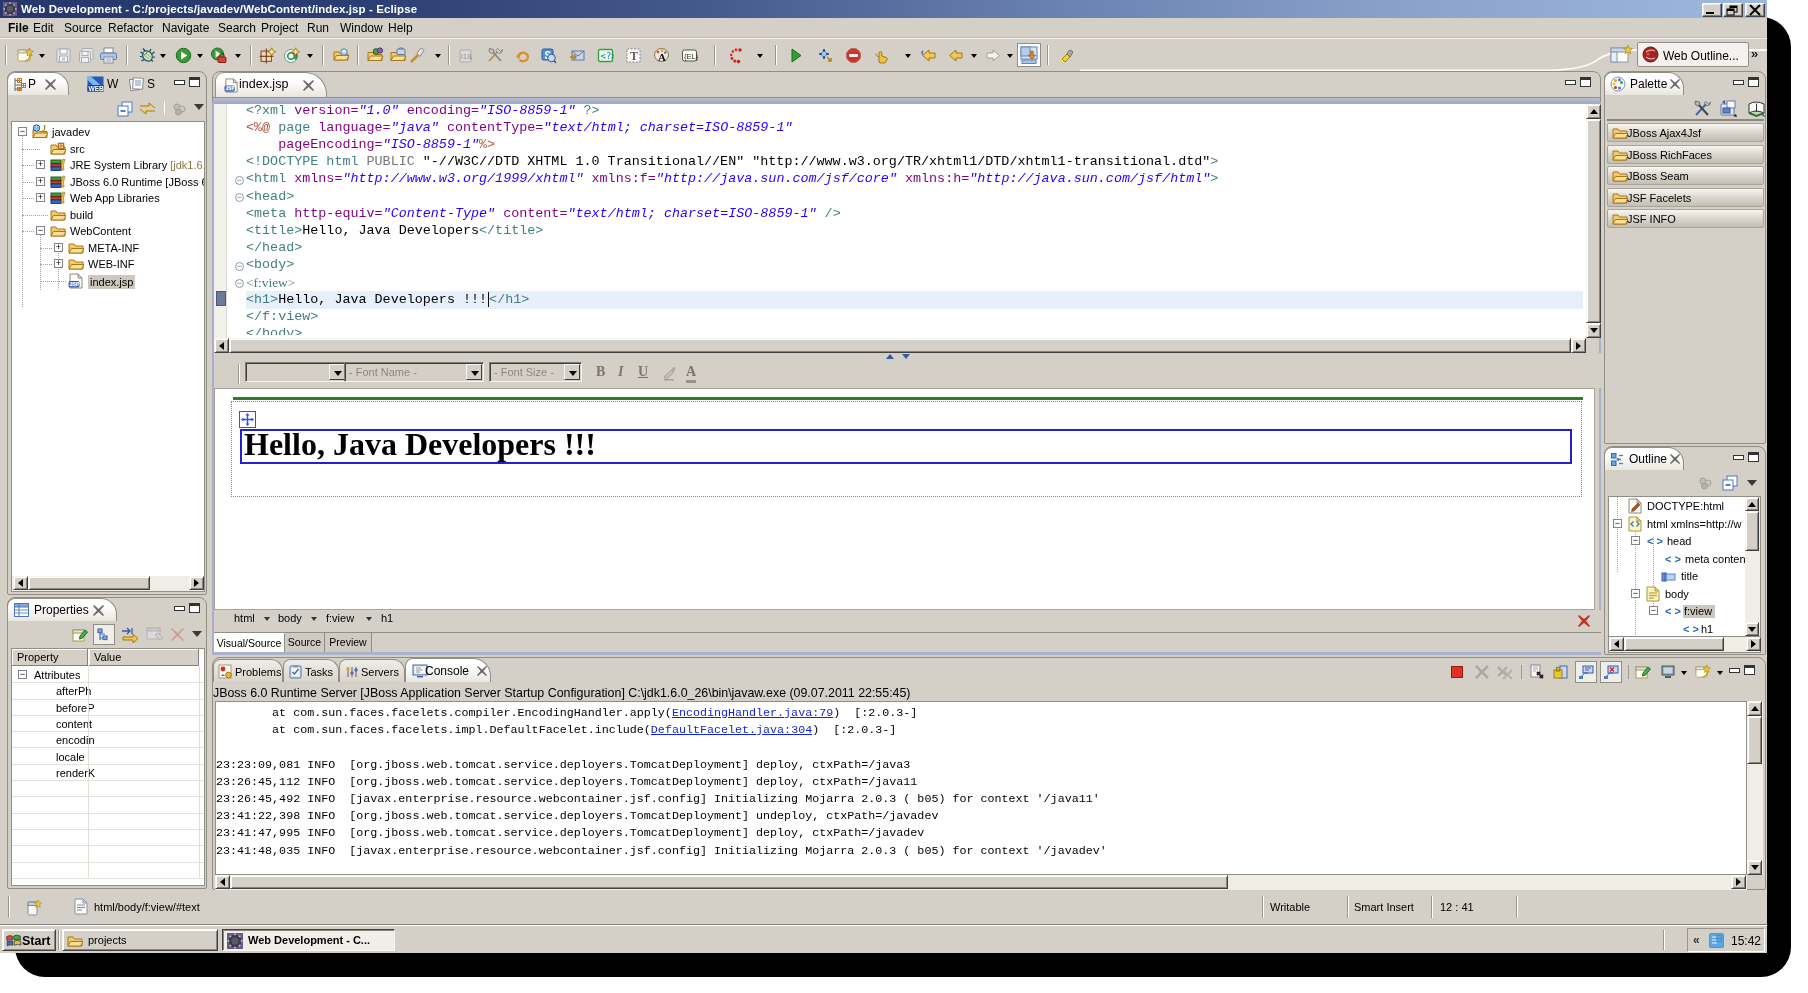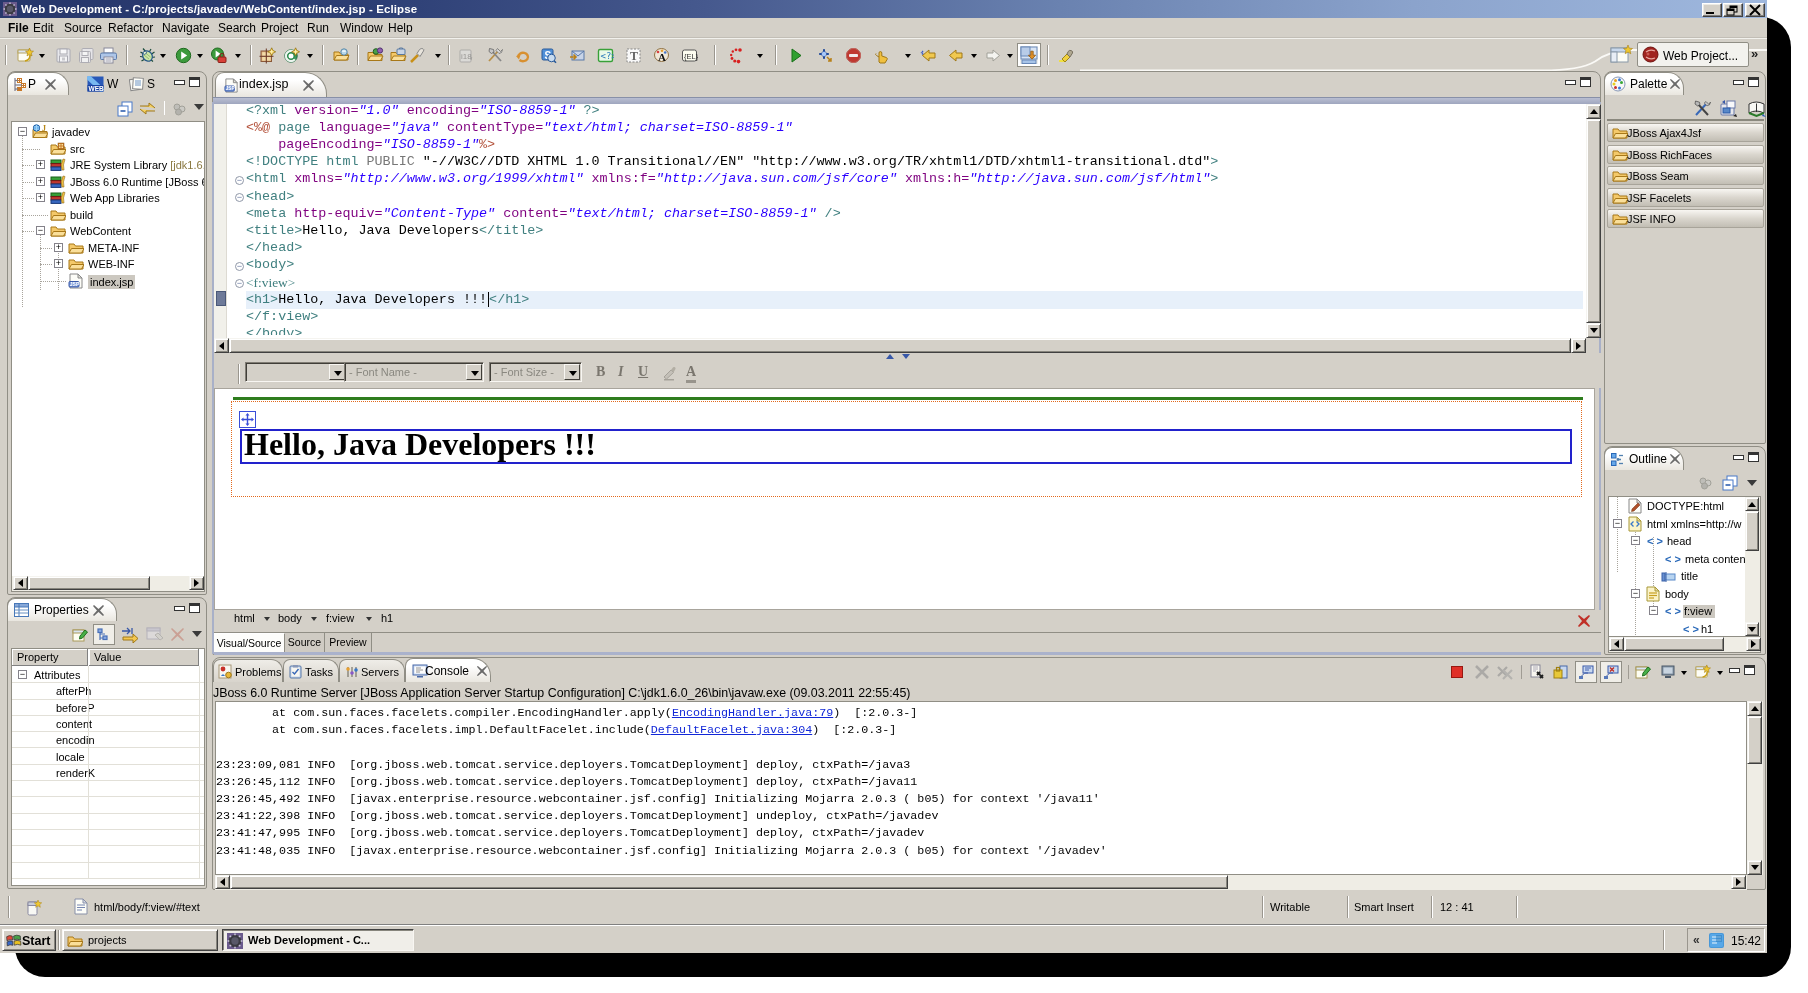--- a/index.html
+++ b/index.html
@@ -325,21 +325,21 @@
           <rect x="1" y="8" width="6" height="10" fill="#E8EEF6" stroke="#8898A8"></rect>
           <path d="M18 1 L19.2 4.2 L22.5 4.5 L20 6.5 L20.8 9.8 L18 8 L15.2 9.8 L16 6.5 L13.5 4.5 L16.8 4.2 Z" fill="#F0C830" stroke="#A88010" stroke-width="0.6"></path>
         </svg></div>
     <div class="abs" style="left:1637px;top:4px;width:112px;height:25px;background:#F3F2EE;border:1px solid #908E85;border-radius:2px;">
       <svg width="17" height="17" viewBox="0 0 17 17" style="position:absolute;left:4px;top:3px;">
           <circle cx="8.5" cy="8.5" r="7.5" fill="#A02420"></circle>
           <circle cx="8.5" cy="8.5" r="7.5" fill="none" stroke="#701410"></circle>
           <path d="M4 6 q4 -3 9 -1 M4 11 q4 3 9 1" stroke="#E8A8A0" fill="none" stroke-width="1.2"></path>
           <circle cx="6" cy="8" r="1.5" fill="#C85850"></circle>
         </svg>
-      <span style="position:absolute;left:25px;top:6px;font-size:12px;">Web Project...</span>
+      <span style="position:absolute;left:25px;top:6px;font-size:12px;">Web Outline...</span>
     </div>
     <div class="abs" style="left:1751px;top:8px;font-size:13px;font-weight:bold;color:#222;">»</div>
   </div>
   <div id="leftcol">
 
     <div class="panel" style="left:7px;top:71px;width:200px;height:524px;">
       <div class="vtab" style="left:-1px;width:62px;">
         <svg style="position:absolute;left:5px;top:4px;" width="15" height="15" viewBox="0 0 15 15">
             <g fill="#C87828">
               <rect x="4" y="1" width="5" height="5"></rect>
@@ -1044,21 +1044,21 @@
               <rect x="1" y="3" width="12" height="3" fill="#DCE6F4" stroke="#B8A45C"></rect>
               <path d="M8 14 Q13 13 13 8" fill="none" stroke="#C8A018" stroke-width="1.5"></path>
               <path d="M12.5 1 L13.6 3.9 L16.5 4.2 L14.3 6 L15 9 L12.5 7.3 L10 9 L10.7 6 L8.5 4.2 L11.4 3.9 Z" fill="#F0C830" stroke="#A88010" stroke-width="0.6"></path>
             </svg>
         <div class="tdrop" style="left:274px;top:8px;"></div>
       </rect></div>
       <div class="minmax" style="left:1516px;top:7px;">
           <div class="mi"></div>
           <div class="ma"></div>
         </div>
-      <div class="abs" style="left:0px;top:26px;width:1550px;height:17px;font-size:12.4px;padding:2px 0 0 0px;white-space:nowrap;">JBoss 6.0 Runtime Server [JBoss Application Server Startup Configuration] C:\jdk1.6.0_26\bin\javaw.exe (09.03.2011 22:55:45)</div>
+      <div class="abs" style="left:0px;top:26px;width:1550px;height:17px;font-size:12.4px;padding:2px 0 0 0px;white-space:nowrap;">JBoss 6.0 Runtime Server [JBoss Application Server Startup Configuration] C:\jdk1.6.0_26\bin\javaw.exe (09.07.2011 22:55:45)</div>
       <div class="abs" style="left:2px;top:43px;width:1532px;height:174px;background:#fff;border:1px solid #908E85;overflow:hidden;">
         <div class="crow" style="left:0px;top:4px;">        at com.sun.faces.facelets.compiler.EncodingHandler.apply(<span style="color:#1228D8;text-decoration:underline;">EncodingHandler.java:79</span>)  [:2.0.3-]</div>
         <div class="crow" style="left:0px;top:21.2px;">        at com.sun.faces.facelets.impl.DefaultFacelet.include(<span style="color:#1228D8;text-decoration:underline;">DefaultFacelet.java:304</span>)  [:2.0.3-]</div>
         <div class="crow" style="left:0px;top:55.6px;">23:23:09,081 INFO  [org.jboss.web.tomcat.service.deployers.TomcatDeployment] deploy, ctxPath=/java3</div>
         <div class="crow" style="left:0px;top:72.8px;">23:26:45,112 INFO  [org.jboss.web.tomcat.service.deployers.TomcatDeployment] deploy, ctxPath=/java11</div>
         <div class="crow" style="left:0px;top:90px;">23:26:45,492 INFO  [javax.enterprise.resource.webcontainer.jsf.config] Initializing Mojarra 2.0.3 ( b05) for context '/java11'</div>
         <div class="crow" style="left:0px;top:107.2px;">23:41:22,398 INFO  [org.jboss.web.tomcat.service.deployers.TomcatDeployment] undeploy, ctxPath=/javadev</div>
         <div class="crow" style="left:0px;top:124.4px;">23:41:47,995 INFO  [org.jboss.web.tomcat.service.deployers.TomcatDeployment] deploy, ctxPath=/javadev</div>
         <div class="crow" style="left:0px;top:141.6px;">23:41:48,035 INFO  [javax.enterprise.resource.webcontainer.jsf.config] Initializing Mojarra 2.0.3 ( b05) for context '/javadev'</div>
       </div>
@@ -1120,21 +1120,21 @@
       <span style="position:absolute;left:19px;top:4px;font-size:12.5px;font-weight:bold;">Start</span>
     </div>
     <div style="position:absolute;left:58px;top:4px;width:2px;height:20px;border-left:1px solid #9a968e;border-right:1px solid #fff;"></div>
     <div class="abs" style="left:62px;top:3px;width:156px;height:22px;background:#D4D0C8;border:1px solid;border-color:#F8F6F2 #404040 #404040 #F8F6F2;box-shadow:inset 1px 1px 0 #fff,inset -1px -1px 0 #87857D;">
       <svg class="ti16" style="left:4px;top:3px;" viewBox="0 0 16 16">
           <path d="M1 13 V4 h5 l1.5 2 H15 v7 Z" fill="#F4C96A" stroke="#A87818"></path>
           <path d="M1 13 L3.5 8.5 H16 L13.5 13 Z" fill="#FADF9A" stroke="#A87818"></path>
         </svg>
       <span style="position:absolute;left:25px;top:4px;font-size:11px;">projects</span>
     </div>
-    <div class="abs" style="left:222px;top:3px;width:192px;height:22px;background:#F0EEE9;border:1px solid;border-color:#404040 #F8F6F2 #F8F6F2 #404040;box-shadow:inset 1px 1px 0 #87857D;">
+    <div class="abs" style="left:222px;top:3px;width:173px;height:22px;background:#F0EEE9;border:1px solid;border-color:#404040 #F8F6F2 #F8F6F2 #404040;box-shadow:inset 1px 1px 0 #87857D;">
       <svg style="position:absolute;left:4px;top:3px;" width="16" height="16" viewBox="0 0 14 14">
           <rect x="0" y="0" width="14" height="14" fill="#6A5A8C"></rect>
           <circle cx="7" cy="7" r="5.5" fill="#3A3A42"></circle>
           <circle cx="7" cy="7" r="3.2" fill="#585868"></circle>
           <g stroke="#C8C4D8" stroke-width="1.4">
             <line x1="7" y1="0.5" x2="7" y2="2"></line>
             <line x1="7" y1="12" x2="7" y2="13.5"></line>
             <line x1="0.5" y1="7" x2="2" y2="7"></line>
             <line x1="12" y1="7" x2="13.5" y2="7"></line>
             <line x1="2.4" y1="2.4" x2="3.5" y2="3.5"></line>

